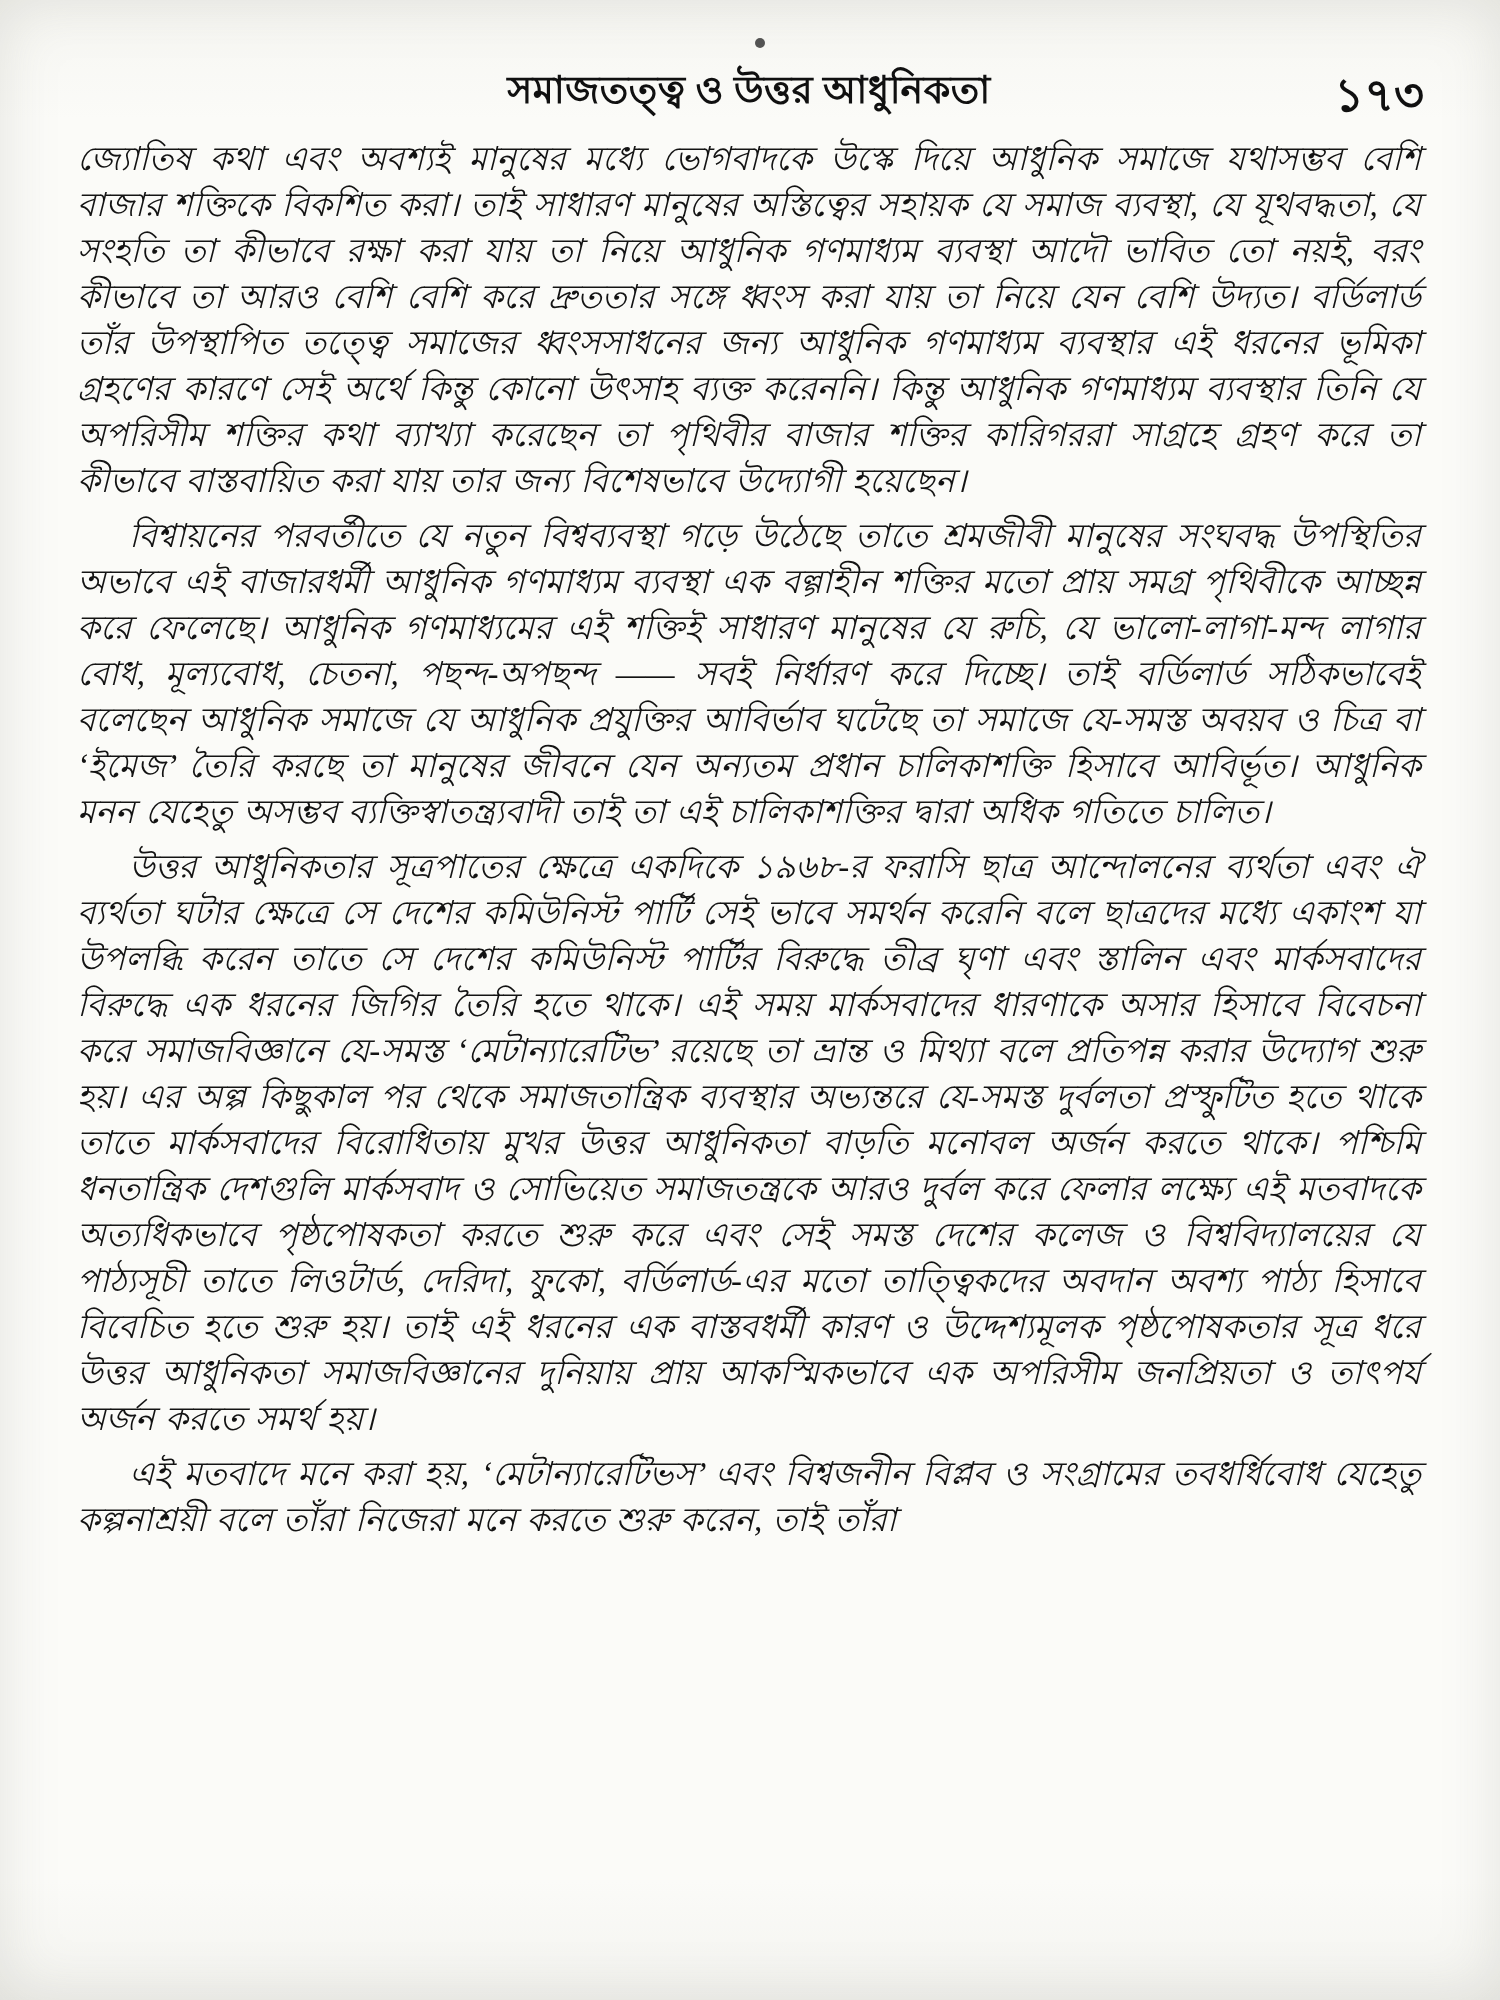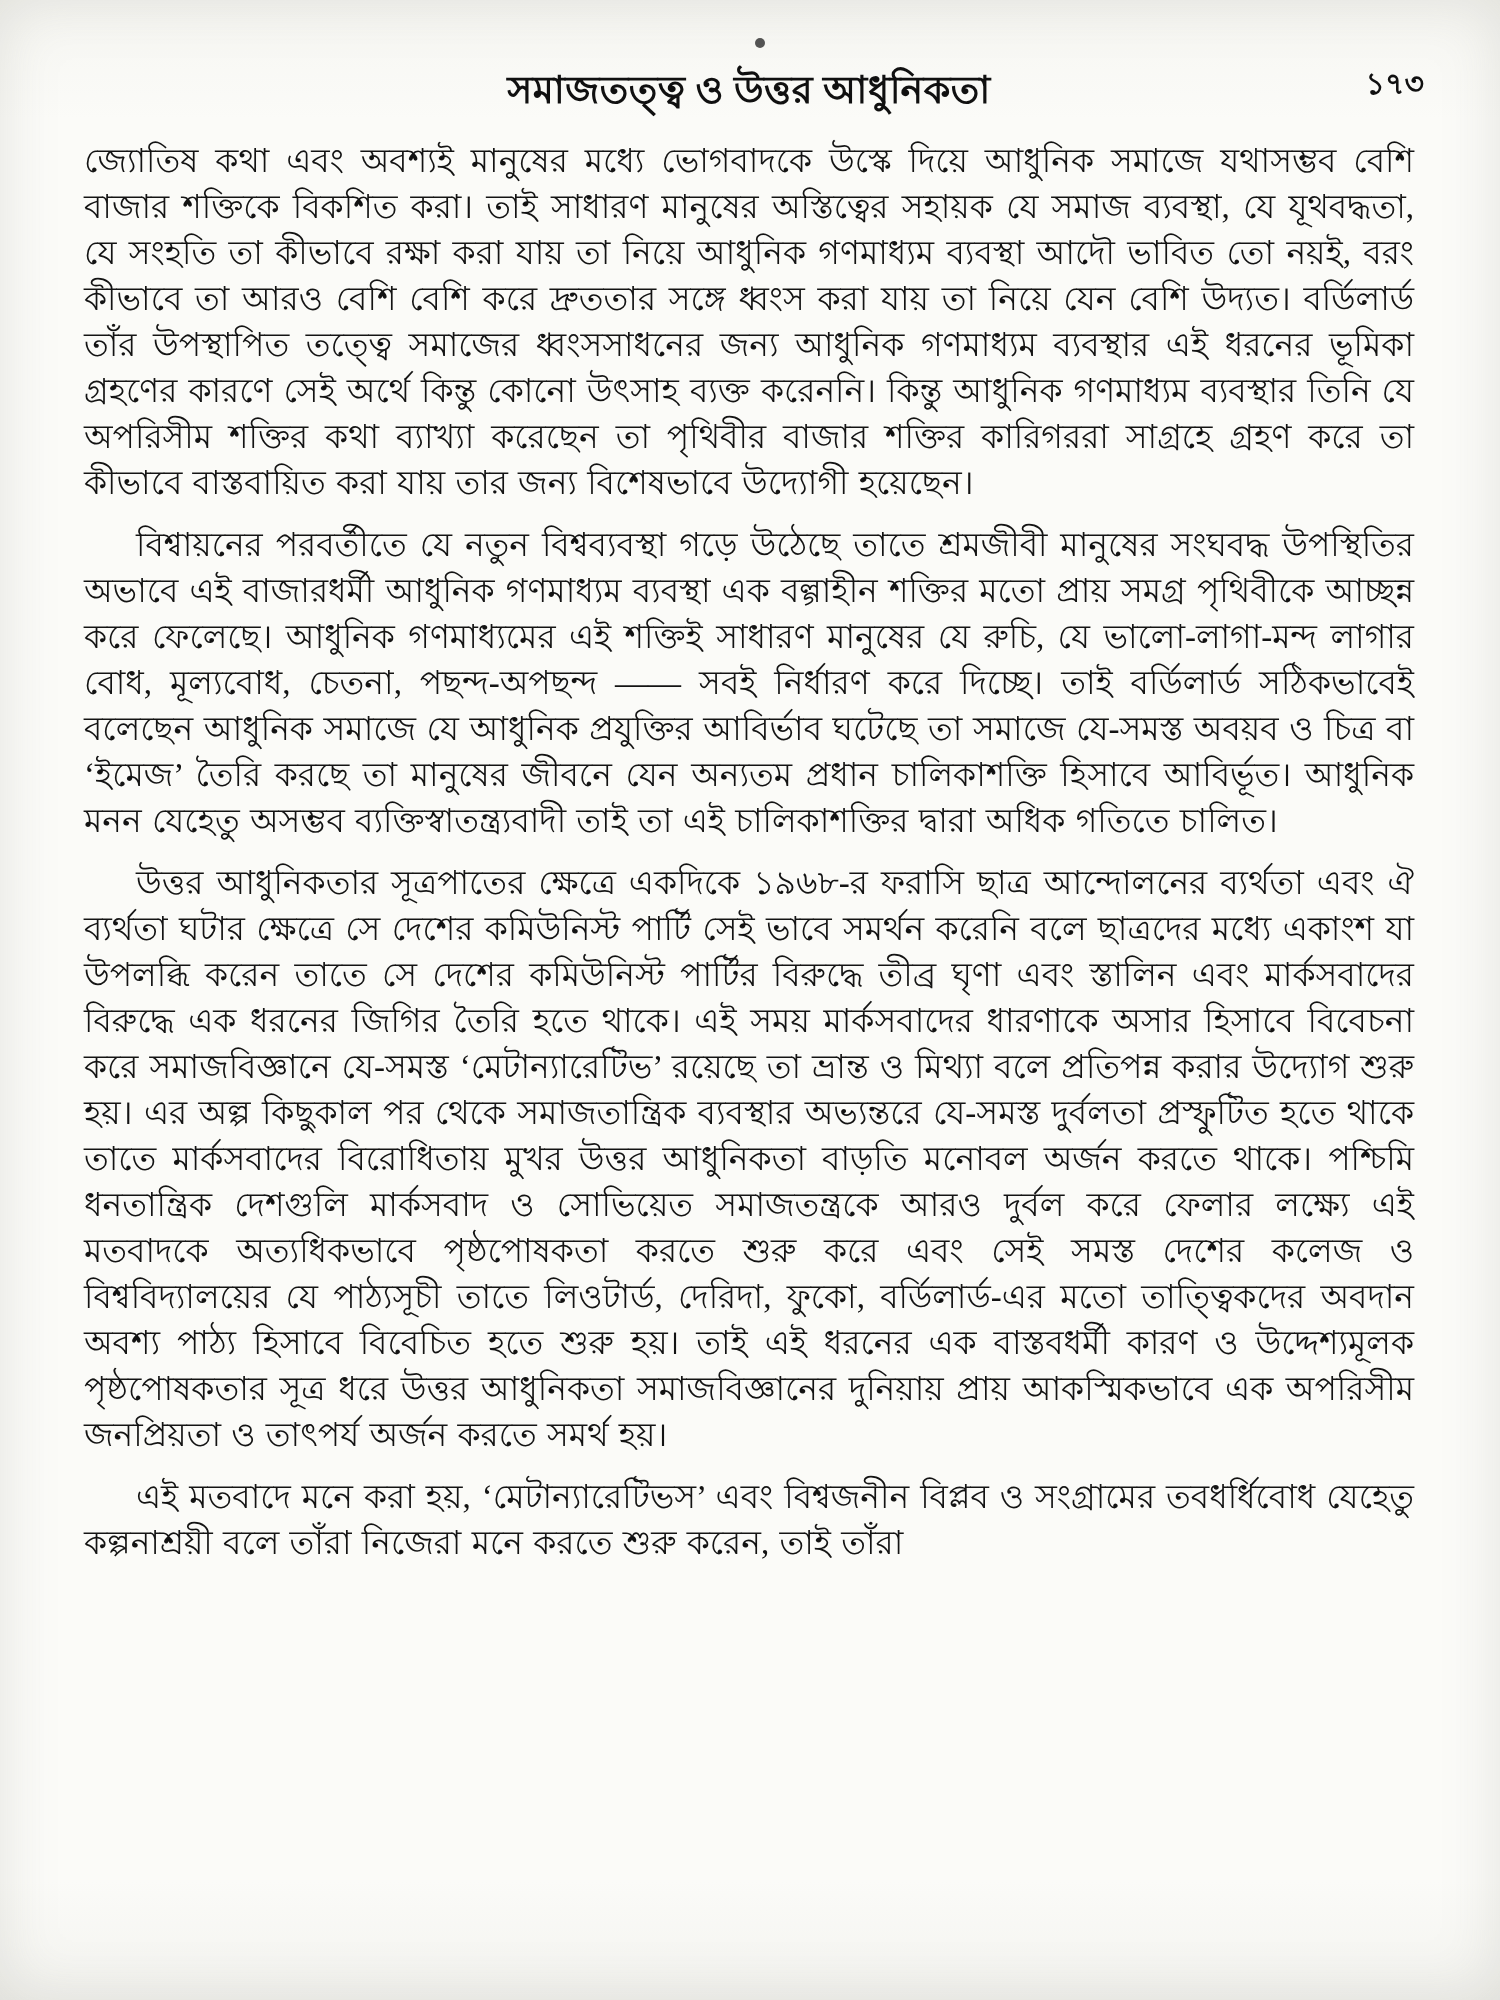--- a/index.html
+++ b/index.html
@@ -49,31 +49,32 @@
     text-align: center;
     font-size: 38px;
     font-weight: 700;
     letter-spacing: .5px;
     color: #101010;
   }
   .page-number {
     position: absolute;
     right: 6px;
     top: 0;
-    font-size: 30px;
+    font-size: 46px;
     font-weight: 700;
     color: #101010;
   }
   .body-text p {
-    margin: 16px;
+    margin: 9px;
     font-size: 33px;
     line-height: 46px;
     text-align: justify;
     color: #131313;
     word-spacing: 2px;
+    font-style: italic;
   }
   .body-text p.indent {
     text-indent: 52px;
   }
 </style>
 </head>
 <body>
 
 <div class="page">
   <div class="speck"></div>

